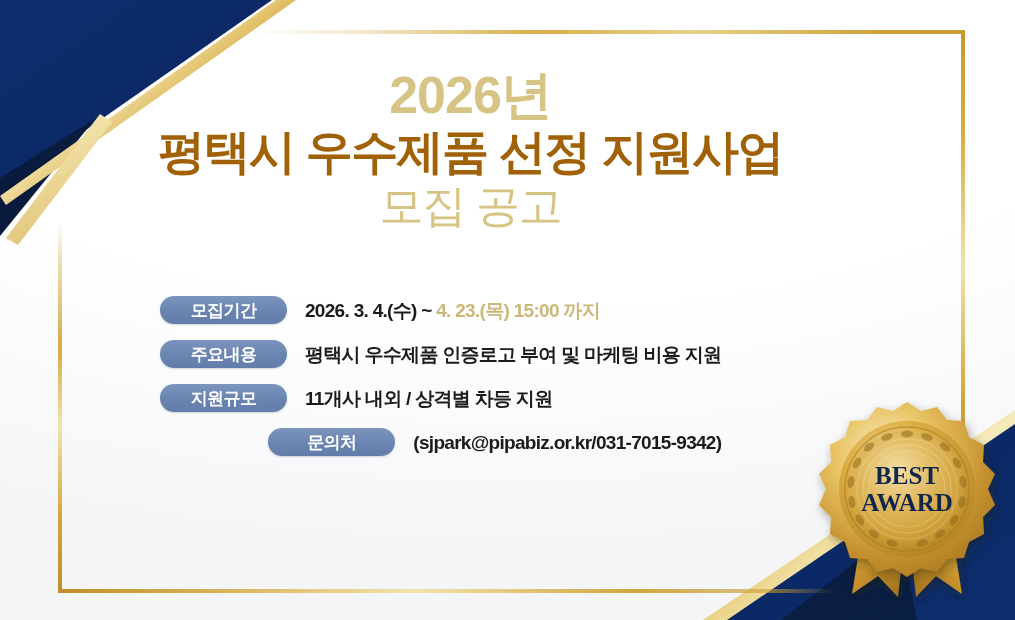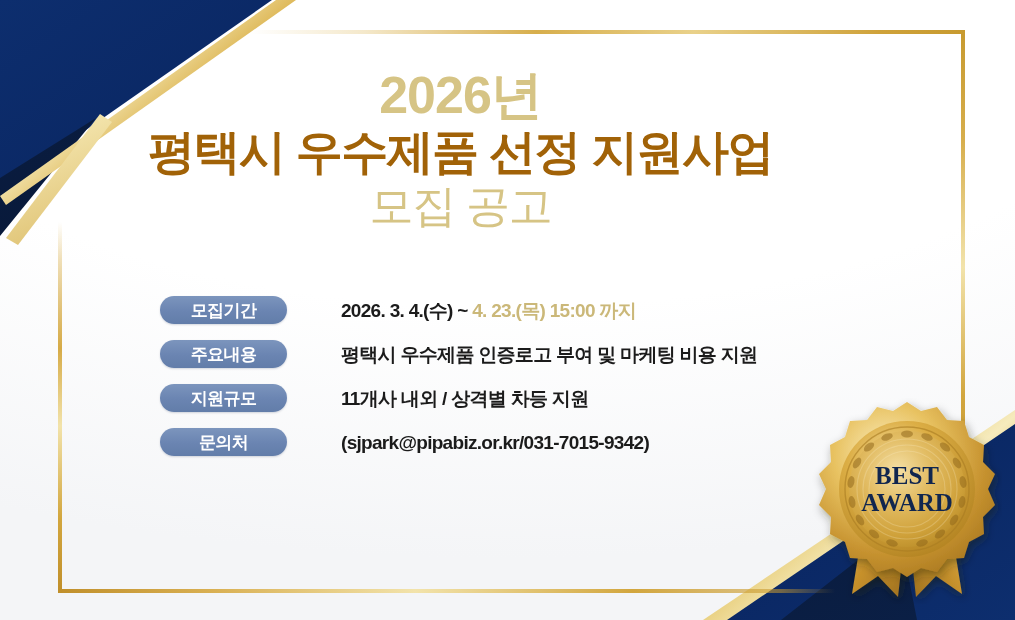--- a/index.html
+++ b/index.html
@@ -128,20 +128,21 @@
 
   
   .headline {
     position: absolute;
     z-index: 6;
     top: 68px;
     left: 0;
     width: 921px;
     text-align: center;
     line-height: 1.04;
+    padding-left: 10px;
   }
   .title-year {
     font-size: 52px;
     font-weight: 700;
     letter-spacing: -1px;
     color: #d6c485;
     margin-bottom: 6px;
   }
   .title-main {
     font-size: 47px;
@@ -161,23 +162,22 @@
   .info-block {
     position: absolute;
     z-index: 6;
     top: 296px;
     left: 160px;
   }
   .info-row {
     display: flex;
     align-items: flex-start;
     margin-bottom: 16px;
-    gap: 36px;
-  }
-  .info-row:last-child { margin-bottom: 0; }
+  }
+  .info-row:last-child { margin-bottom: 0; justify-content: flex-end; }
 
   .pill {
     flex: 0 0 auto;
     width: 127px;
     height: 28px;
     border-radius: 14px;
     background: linear-gradient(180deg, #7c95bd 0%, #6b85b2 52%, #627da9 100%);
     color: #ffffff;
     font-size: 17px;
     font-weight: 700;

